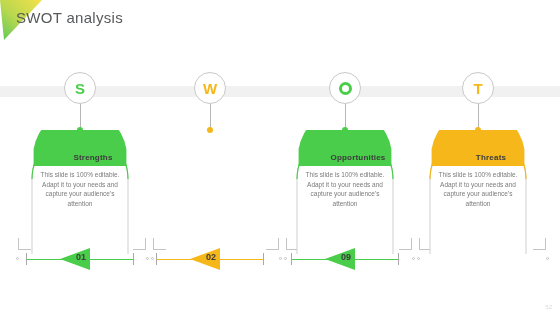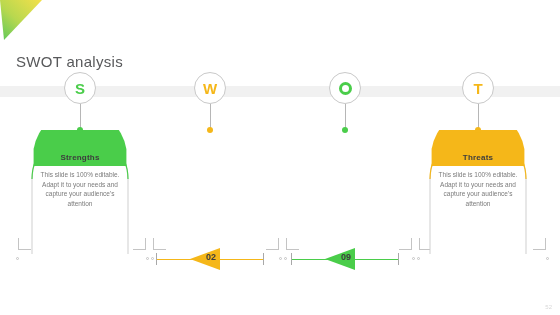--- a/index.html
+++ b/index.html
@@ -29,21 +29,20 @@
     pointer-events: none;
   }
   #page-title {
     position: absolute;
     left: 16px;
     top: 9px;
     font-size: 15px;
     color: #58595b;
     letter-spacing: 0.3px;
     white-space: nowrap;
-    margin-top: 44px;
   }
   #header-rule {
     position: absolute;
     left: 0;
     top: 40px;
     width: 560px;
     height: 1px;
     background: #ffffff;
   }
 
@@ -122,21 +121,21 @@
     z-index: 3;
   }
   .arch-svg {
     position: absolute;
     inset: 0;
     width: 98px;
     height: 125px;
   }
   .arch-banner {
     position: absolute;
-    left: 0;
+    left: 13px;
     top: 19px;
     width: 98px;
     height: 17px;
     display: flex;
     align-items: center;
     justify-content: center;
     font-size: 8px;
     font-weight: bold;
     color: #3d3d3d;
     letter-spacing: 0.2px;
@@ -265,20 +264,27 @@
     <div class="arch">
       <svg class="arch-svg" viewBox="0 0 98 125" preserveAspectRatio="none">
         <path d="M1,124 L1,49 A48,48 0 0 1 97,49 L97,124" fill="#ffffff" stroke="#cfcfcf" stroke-width="1"></path>
         <path d="M1,49 A48,48 0 0 1 97,49" fill="none" stroke="#4ACD4A" stroke-width="1.2"></path>
         <path d="M2.6,36 L95.4,36 L95.4,19 A47,47 0 0 0 2.6,19 Z" fill="#4ACD4A"></path>
       </svg>
       <div class="arch-banner">Strengths</div>
       <div class="arch-body">This slide is 100% editable. Adapt it to your needs and capture your audience's attention</div>
     </div>
 
+    <div class="numrow">
+      <div class="numline" style="background:#4ACD4A"></div>
+      <div class="cap cap-l"></div>
+      <div class="cap cap-r"></div>
+      <div class="tri" style="border-right-color:#4ACD4A"></div>
+      <div class="numtext">01</div>
+    </div>
   </div>
 
   <div class="column col-1">
     <div class="letter-badge">
       <span style="color: rgb(245, 183, 25);">W</span>
     </div>
     <div class="stem"></div>
     <div class="stem-dot" style="background: rgb(245, 183, 25);"></div>
 
 
@@ -291,20 +297,29 @@
     </div>
   </div>
 
   <div class="column col-2">
     <div class="letter-badge">
       <span style="color: rgb(74, 205, 74); display: block; width: 13px; height: 13px; border-radius: 50%; border: 3px solid rgb(74, 205, 74); box-sizing: border-box;"></span>
     </div>
     <div class="stem"></div>
     <div class="stem-dot" style="background: rgb(74, 205, 74);"></div>
 
+    <div class="arch">
+      <svg class="arch-svg" viewBox="0 0 98 125" preserveAspectRatio="none">
+        <path d="M1,124 L1,49 A48,48 0 0 1 97,49 L97,124" fill="#ffffff" stroke="#cfcfcf" stroke-width="1"></path>
+        <path d="M1,49 A48,48 0 0 1 97,49" fill="none" stroke="#4ACD4A" stroke-width="1.2"></path>
+        <path d="M2.6,36 L95.4,36 L95.4,19 A47,47 0 0 0 2.6,19 Z" fill="#4ACD4A"></path>
+      </svg>
+      <div class="arch-banner">Opportunities</div>
+      <div class="arch-body">This slide is 100% editable. Adapt it to your needs and capture your audience's attention</div>
+    </div>
 
     <div class="numrow">
       <div class="numline" style="background:#4ACD4A"></div>
       <div class="cap cap-l"></div>
       <div class="cap cap-r"></div>
       <div class="tri" style="border-right-color:#4ACD4A"></div>
       <div class="numtext">09</div>
     </div>
   </div>
 

